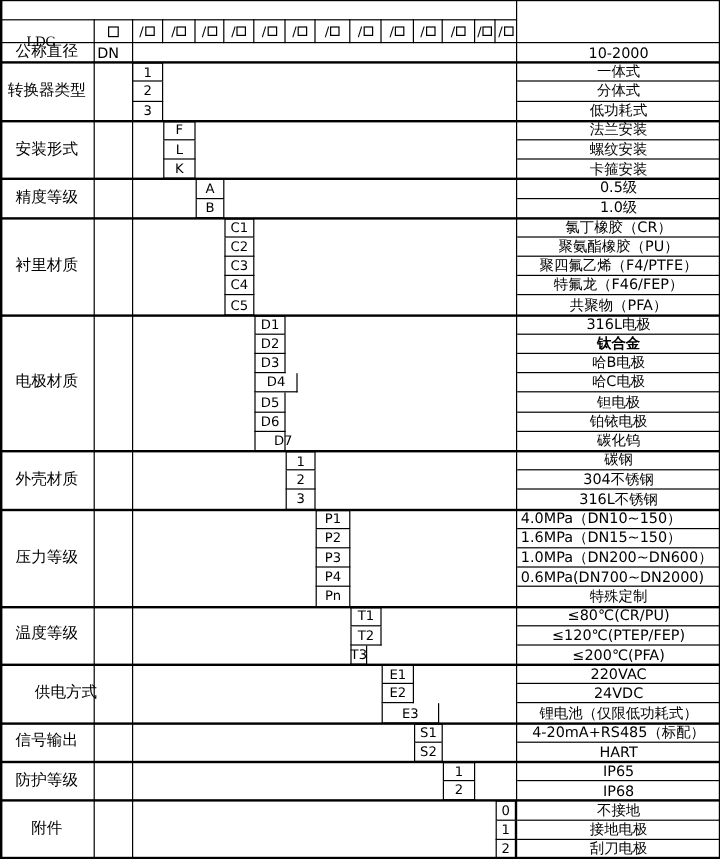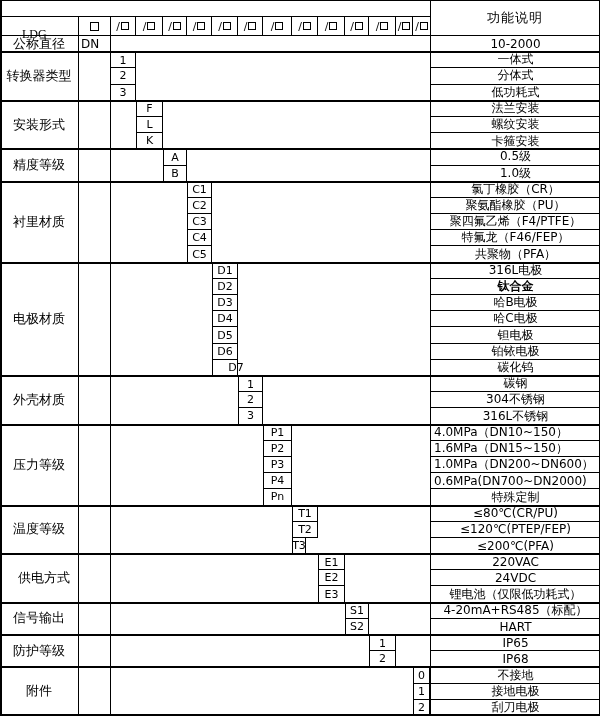--- a/index.html
+++ b/index.html
@@ -20,21 +20,20 @@
   .desc-cell{font-size:12px;white-space:nowrap;overflow:hidden;}
   .line{background:#000;}
   .sq{display:inline-block;width:9px;height:9px;border:1px solid #000;box-sizing:border-box;}
   .sq-s{display:inline-block;width:8px;height:8px;border:1px solid #000;box-sizing:border-box;margin-left:1px;}
   .slash{font-size:11px;line-height:1;}
 </style>
 </head>
 <body>
 
 <div id="stage">
-  <div class="abs flexc fheader-cell" id="fheader-cell" style="left: 430px; top: 0px; width: 170px; height: 36px;">功能说明</div>
   <div class="abs flexl ldg-cell" id="ldg-cell" style="left: 16px; top: 16px; width: 78px; height: 36px; font-family: Liberation Serif, serif;">LDG</div>
   <div class="abs flexc" id="basebox-cell" style="left: 78px; top: 16px; width: 32px; height: 20px;">
     <span class="sq"></span>
   </div>
   <div id="slots">
       <div class="abs flexc slot-cell" style="left: 110px; top: 16px; width: 26px; height: 20px; border-right: 1px solid rgb(0, 0, 0);">
         <span class="slash">/</span>
         <span class="sq-s"></span>
       </div>
       <div class="abs flexc slot-cell" style="left: 136px; top: 16px; width: 27px; height: 20px; border-right: 1px solid rgb(0, 0, 0);">
@@ -120,21 +119,21 @@
       <div class="abs flexc desc-cell" style="left: 431px; top: 230.29px; width: 169px; height: 16.19px; border-bottom: 1px solid rgb(0, 0, 0);">特氟龙（F46/FEP）</div>
       <div class="abs flexc code-cell" style="left: 187px; top: 246.48px; width: 25px; height: 16.19px; border-top: none; border-right: 1px solid rgb(0, 0, 0); border-bottom: 1px solid rgb(0, 0, 0); border-left: 1px solid rgb(0, 0, 0); border-image: initial;">C5</div>
       <div class="abs flexc desc-cell" style="left: 431px; top: 246.48px; width: 169px; height: 16.19px;">共聚物（PFA）</div>
       <div class="abs flexc label-cell" style="left: 0px; top: 262.67px; width: 78px; height: 113.33px;">电极材质</div>
       <div class="abs flexc code-cell" style="left: 212px; top: 262.67px; width: 26px; height: 16.19px; border: 1px solid rgb(0, 0, 0);">D1</div>
       <div class="abs flexc desc-cell" style="left: 431px; top: 262.67px; width: 169px; height: 16.19px; border-bottom: 1px solid rgb(0, 0, 0);">316L电极</div>
       <div class="abs flexc code-cell" style="left: 212px; top: 278.86px; width: 26px; height: 16.19px; border-top: none; border-right: 1px solid rgb(0, 0, 0); border-bottom: 1px solid rgb(0, 0, 0); border-left: 1px solid rgb(0, 0, 0); border-image: initial;">D2</div>
       <div class="abs flexc desc-cell" style="left: 431px; top: 278.86px; width: 169px; height: 16.19px; border-bottom: 1px solid rgb(0, 0, 0); font-weight: bold;">钛合金</div>
       <div class="abs flexc code-cell" style="left: 212px; top: 295.05px; width: 26px; height: 16.19px; border-top: none; border-right: 1px solid rgb(0, 0, 0); border-bottom: 1px solid rgb(0, 0, 0); border-left: 1px solid rgb(0, 0, 0); border-image: initial;">D3</div>
       <div class="abs flexc desc-cell" style="left: 431px; top: 295.05px; width: 169px; height: 16.19px; border-bottom: 1px solid rgb(0, 0, 0);">哈B电极</div>
-      <div class="abs flexc code-cell" style="left: 212px; top: 311.24px; width: 26px; height: 16.19px; border-top: none; border-right: 1px solid rgb(0, 0, 0); border-bottom: 1px solid rgb(0, 0, 0); border-left: 1px solid rgb(0, 0, 0); border-image: initial;">D4</div>
+      <div class="abs flexc code-cell" style="left: 212px; top: 311.24px; width: 36px; height: 16.19px; border-top: none; border-right: 1px solid rgb(0, 0, 0); border-bottom: 1px solid rgb(0, 0, 0); border-left: 1px solid rgb(0, 0, 0); border-image: initial;">D4</div>
       <div class="abs flexc desc-cell" style="left: 431px; top: 311.24px; width: 169px; height: 16.19px; border-bottom: 1px solid rgb(0, 0, 0);">哈C电极</div>
       <div class="abs flexc code-cell" style="left: 212px; top: 327.43px; width: 26px; height: 16.19px; border-top: none; border-right: 1px solid rgb(0, 0, 0); border-bottom: 1px solid rgb(0, 0, 0); border-left: 1px solid rgb(0, 0, 0); border-image: initial;">D5</div>
       <div class="abs flexc desc-cell" style="left: 431px; top: 327.43px; width: 169px; height: 16.19px; border-bottom: 1px solid rgb(0, 0, 0);">钽电极</div>
       <div class="abs flexc code-cell" style="left: 212px; top: 343.62px; width: 26px; height: 16.19px; border-top: none; border-right: 1px solid rgb(0, 0, 0); border-bottom: 1px solid rgb(0, 0, 0); border-left: 1px solid rgb(0, 0, 0); border-image: initial;">D6</div>
       <div class="abs flexc desc-cell" style="left: 431px; top: 343.62px; width: 169px; height: 16.19px; border-bottom: 1px solid rgb(0, 0, 0);">铂铱电极</div>
       <div class="abs flexc code-cell" style="left: 212px; top: 359.81px; width: 26px; height: 16.19px; border-top: none; border-right: 1px solid rgb(0, 0, 0); border-bottom: 1px solid rgb(0, 0, 0); border-left: 1px solid rgb(0, 0, 0); border-image: initial; padding-left: 22px;">D7</div>
       <div class="abs flexc desc-cell" style="left: 431px; top: 359.81px; width: 169px; height: 16.19px;">碳化钨</div>
       <div class="abs flexc label-cell" style="left: 0px; top: 376px; width: 78px; height: 48.57px;">外壳材质</div>
       <div class="abs flexc code-cell" style="left: 238px; top: 376px; width: 25px; height: 16.19px; border: 1px solid rgb(0, 0, 0);">1</div>
       <div class="abs flexc desc-cell" style="left: 431px; top: 376px; width: 169px; height: 16.19px; border-bottom: 1px solid rgb(0, 0, 0);">碳钢</div>
@@ -153,26 +152,26 @@
       <div class="abs flexl desc-cell" style="left: 431px; top: 473.14px; width: 169px; height: 16.19px; padding-left: 3px; border-bottom: 1px solid rgb(0, 0, 0);">0.6MPa(DN700~DN2000)</div>
       <div class="abs flexc code-cell" style="left: 263px; top: 489.33px; width: 29px; height: 16.19px; border-top: none; border-right: 1px solid rgb(0, 0, 0); border-bottom: 1px solid rgb(0, 0, 0); border-left: 1px solid rgb(0, 0, 0); border-image: initial;">Pn</div>
       <div class="abs flexc desc-cell" style="left: 431px; top: 489.33px; width: 169px; height: 16.19px;">特殊定制</div>
       <div class="abs flexc label-cell" style="left: 0px; top: 505.52px; width: 78px; height: 48.57px;">温度等级</div>
       <div class="abs flexc code-cell" style="left: 292px; top: 505.52px; width: 26px; height: 16.19px; border: 1px solid rgb(0, 0, 0);">T1</div>
       <div class="abs flexc desc-cell" style="left: 431px; top: 505.52px; width: 169px; height: 16.19px; border-bottom: 1px solid rgb(0, 0, 0);">≤80℃(CR/PU)</div>
       <div class="abs flexc code-cell" style="left: 292px; top: 521.71px; width: 26px; height: 16.19px; border-top: none; border-right: 1px solid rgb(0, 0, 0); border-bottom: 1px solid rgb(0, 0, 0); border-left: 1px solid rgb(0, 0, 0); border-image: initial;">T2</div>
       <div class="abs flexc desc-cell" style="left: 431px; top: 521.71px; width: 169px; height: 16.19px; border-bottom: 1px solid rgb(0, 0, 0);">≤120℃(PTEP/FEP)</div>
       <div class="abs flexc code-cell" style="left: 292px; top: 537.9px; width: 14px; height: 16.19px; border-top: none; border-right: 1px solid rgb(0, 0, 0); border-bottom: 1px solid rgb(0, 0, 0); border-left: 1px solid rgb(0, 0, 0); border-image: initial;">T3</div>
       <div class="abs flexc desc-cell" style="left: 431px; top: 537.9px; width: 169px; height: 16.19px;">≤200℃(PFA)</div>
-      <div class="abs flexc label-cell" style="left: 5px; top: 554.1px; width: 78px; height: 48.57px;">供电方式</div>
+      <div class="abs flexc label-cell" style="left: 16px; top: 554.1px; width: 78px; height: 48.57px;">供电方式</div>
       <div class="abs flexc code-cell" style="left: 318px; top: 554.1px; width: 27px; height: 16.19px; border: 1px solid rgb(0, 0, 0);">E1</div>
       <div class="abs flexc desc-cell" style="left: 431px; top: 554.1px; width: 169px; height: 16.19px; border-bottom: 1px solid rgb(0, 0, 0);">220VAC</div>
       <div class="abs flexc code-cell" style="left: 318px; top: 570.29px; width: 27px; height: 16.19px; border-top: none; border-right: 1px solid rgb(0, 0, 0); border-bottom: 1px solid rgb(0, 0, 0); border-left: 1px solid rgb(0, 0, 0); border-image: initial;">E2</div>
       <div class="abs flexc desc-cell" style="left: 431px; top: 570.29px; width: 169px; height: 16.19px; border-bottom: 1px solid rgb(0, 0, 0);">24VDC</div>
-      <div class="abs flexc code-cell" style="left: 318px; top: 586.48px; width: 27px; height: 16.19px; border-top: none; border-right: 1px solid rgb(0, 0, 0); border-bottom: 1px solid rgb(0, 0, 0); border-left: 1px solid rgb(0, 0, 0); border-image: initial;">E3</div>
+      <div class="abs flexc code-cell" style="left: 318px; top: 586.48px; width: 48px; height: 16.19px; border-top: none; border-right: 1px solid rgb(0, 0, 0); border-bottom: 1px solid rgb(0, 0, 0); border-left: 1px solid rgb(0, 0, 0); border-image: initial;">E3</div>
       <div class="abs flexc desc-cell" style="left: 431px; top: 586.48px; width: 169px; height: 16.19px;">锂电池（仅限低功耗式）</div>
       <div class="abs flexc label-cell" style="left: 0px; top: 602.67px; width: 78px; height: 32.38px;">信号输出</div>
       <div class="abs flexc code-cell" style="left: 345px; top: 602.67px; width: 24px; height: 16.19px; border: 1px solid rgb(0, 0, 0);">S1</div>
       <div class="abs flexc desc-cell" style="left: 431px; top: 602.67px; width: 169px; height: 16.19px; border-bottom: 1px solid rgb(0, 0, 0);">4-20mA+RS485（标配）</div>
       <div class="abs flexc code-cell" style="left: 345px; top: 618.86px; width: 24px; height: 16.19px; border-top: none; border-right: 1px solid rgb(0, 0, 0); border-bottom: 1px solid rgb(0, 0, 0); border-left: 1px solid rgb(0, 0, 0); border-image: initial;">S2</div>
       <div class="abs flexc desc-cell" style="left: 431px; top: 618.86px; width: 169px; height: 16.19px;">HART</div>
       <div class="abs flexc label-cell" style="left: 0px; top: 635.05px; width: 78px; height: 32.38px;">防护等级</div>
       <div class="abs flexc code-cell" style="left: 369px; top: 635.05px; width: 27px; height: 16.19px; border: 1px solid rgb(0, 0, 0);">1</div>
       <div class="abs flexc desc-cell" style="left: 431px; top: 635.05px; width: 169px; height: 16.19px; border-bottom: 1px solid rgb(0, 0, 0);">IP65</div>
       <div class="abs flexc code-cell" style="left: 369px; top: 651.24px; width: 27px; height: 16.19px; border-top: none; border-right: 1px solid rgb(0, 0, 0); border-bottom: 1px solid rgb(0, 0, 0); border-left: 1px solid rgb(0, 0, 0); border-image: initial;">2</div>

